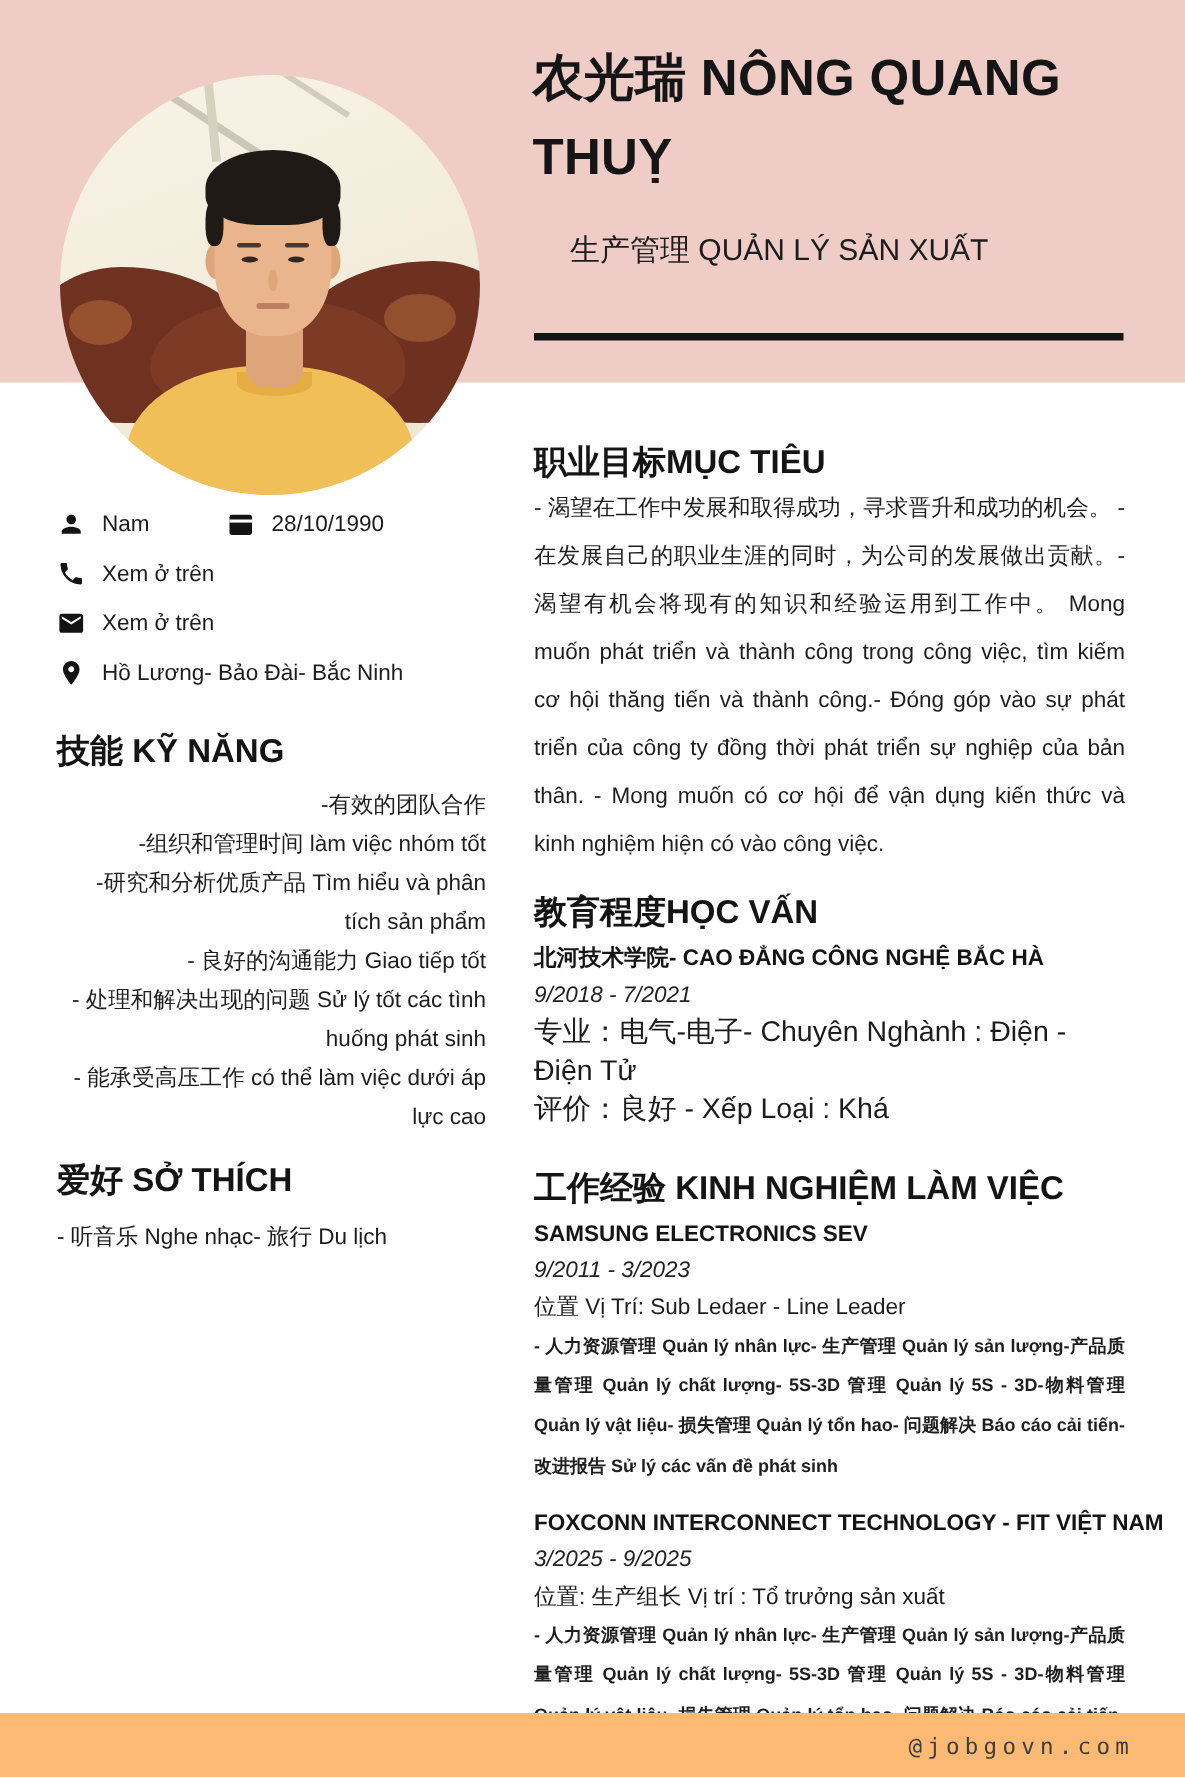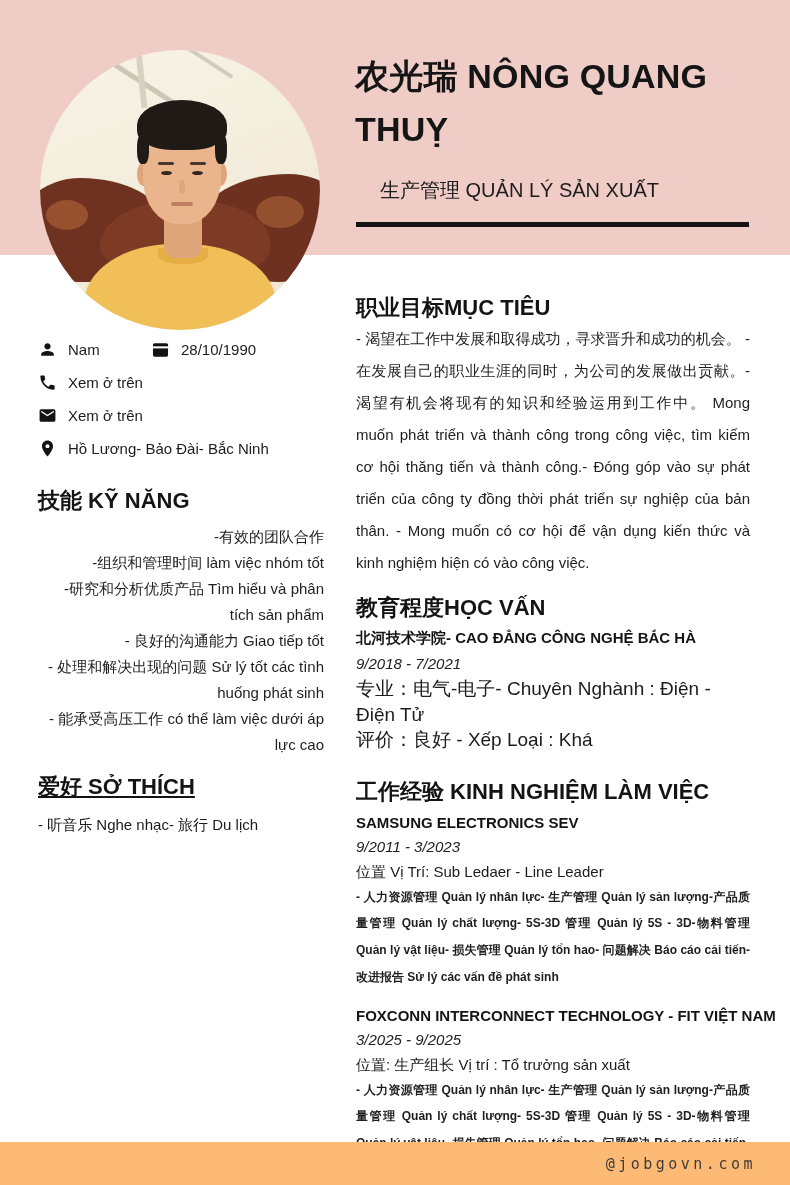--- a/index.html
+++ b/index.html
@@ -2,21 +2,21 @@
 <html><head>
 <meta charset="utf-8">
 <style>
   * { margin:0; padding:0; box-sizing:border-box; }
   html,body { background:#ffffff; }
   body { font-family:"Liberation Sans","DejaVu Sans",sans-serif; color:#1c1c1c; }
   .page { position:relative; width:790px; height:1185px; background:#ffffff; overflow:hidden; margin:0 auto; }
 
   
   .header-band { position:absolute; left:0; top:0; width:790px; height:255px; background:#EFCCC5; }
-  .name-block { position:absolute; left:355px; top:50px; width:400px; }
+  .name-block { position:absolute; left:355px; top:26px; width:400px; }
   .name-block h1 { font-size:34px; font-weight:bold; line-height:53px; color:#151515; letter-spacing:.2px; }
   .job-title { margin-top:21px; font-size:20px; font-weight:500; color:#1c1c1c;margin-left:25px; }
   .header-rule { position:absolute; left:356px; top:222px; width:393px; height:5px; background:#141414; }
 
   
   .photo { position:absolute; left:40px; top:50px; width:280px; height:280px; border-radius:50%; overflow:hidden;
            background:linear-gradient(160deg,#f8f3e7 0%,#f3ecdb 55%,#eee5d0 100%); }
   .photo div { position:absolute; }
   .ph-bracket-a { left:52px; top:26px; width:88px; height:5px; background:#ccc6b6; transform:rotate(33deg); }
   .ph-bracket-b { left:98px; top:-8px; width:6px; height:66px; background:#d7d1c2; transform:rotate(-6deg); }
@@ -46,21 +46,21 @@
   
   .left-col { position:absolute; left:38px; top:340px; width:286px; }
   .info-row { display:flex; align-items:center; margin-bottom:14px; font-size:15px; }
   .info-row .icon { width:19px; height:19px; margin-right:11px; flex:0 0 auto; display:inline-flex; }
   .info-row .icon svg { width:19px; height:19px; }
   .info-pair-gap { width:27px; }
   .nam-label { width:56px; }
   h2.sec { font-size:22px; font-weight:bold; color:#141414; line-height:30px; }
   .skills-head { margin-top:28px; }
   .skills-list { margin-top:8px; font-size:15px; line-height:26px; color:#1e1e1e;text-align:right; }
-  .hobby-head { margin-top:14px;text-decoration:underline; }
+  .hobby-head { margin-top:14px; }
   .hobby-text { margin-top:10px; font-size:15px; line-height:26px; }
 
   
   .right-col { position:absolute; left:356px; top:293px; width:394px; }
   .obj-text { font-size:15px; line-height:32px; text-align:justify; color:#1e1e1e; }
   .edu-sec { margin-top:14px; }
   .org { margin-top:6px; font-size:15px; font-weight:bold; white-space:nowrap; color:#141414; }
   .dates { font-style:italic; font-size:15px; line-height:25px; margin-top:3px; color:#222; }
   .edu-line { font-size:19px; line-height:25.5px; }
   .exp-sec { margin-top:24px; }

